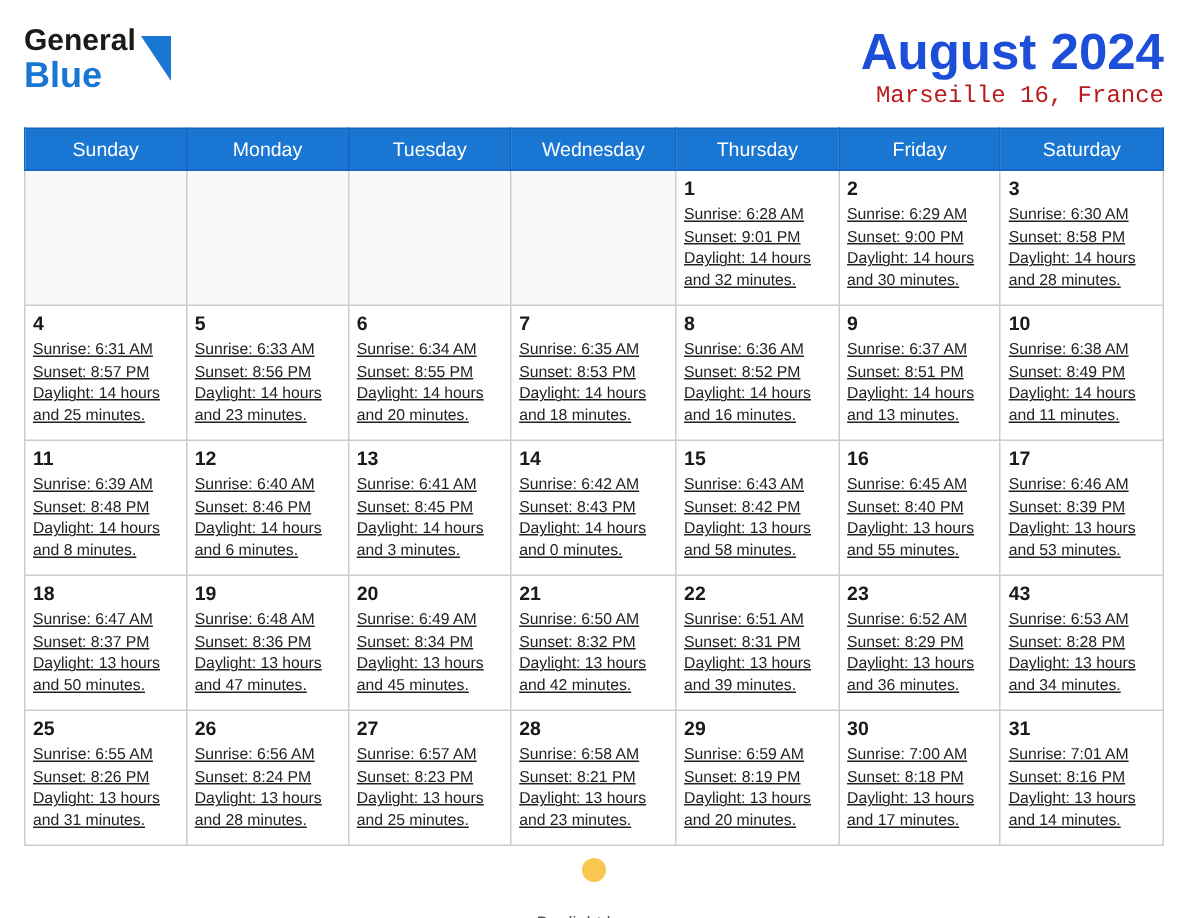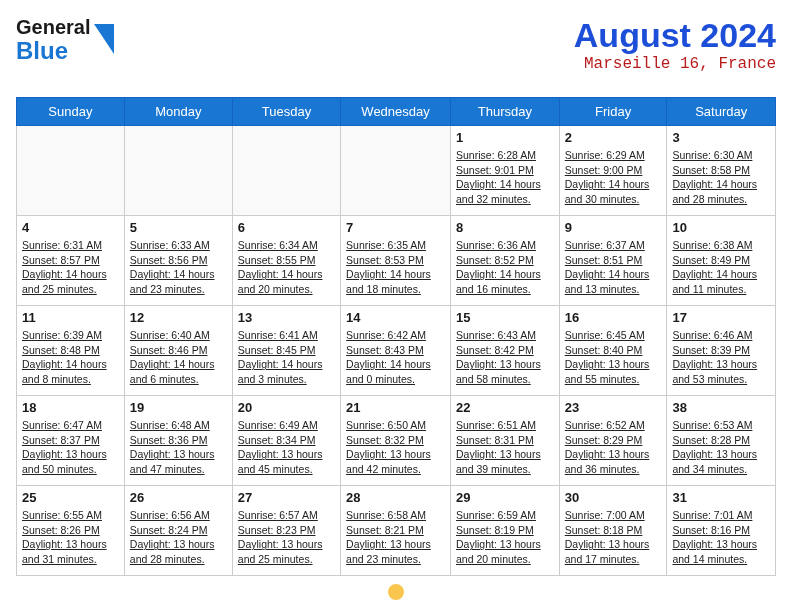--- a/index.html
+++ b/index.html
@@ -7,21 +7,21 @@
       font-family: Arial, sans-serif;
       background: #fff;
       width: 792px;
       min-height: 612px;
       padding: 16px;
     }
     .header-section {
       display: flex;
       justify-content: space-between;
       align-items: flex-start;
-      margin-bottom: 24px;
+      margin-bottom: 12px;
     }
     .logo {
       display: flex;
       flex-direction: column;
       align-items: flex-start;
     }
     .title-section {
       text-align: right;
     }
     .month-title {
@@ -265,21 +265,21 @@
 Sunset: 8:31 PM
 Daylight: 13 hours and 39 minutes.</div>
         </td>
         <td>
           <div class="date-num">23</div>
           <div class="cell-info" style="white-space: pre-line;">Sunrise: 6:52 AM
 Sunset: 8:29 PM
 Daylight: 13 hours and 36 minutes.</div>
         </td>
         <td>
-          <div class="date-num">38</div>
+          <div class="date-num">43</div>
           <div class="cell-info" style="white-space: pre-line;">Sunrise: 6:53 AM
 Sunset: 8:28 PM
 Daylight: 13 hours and 34 minutes.</div>
         </td>
       </tr>
       <tr>
         <td>
           <div class="date-num">25</div>
           <div class="cell-info" style="white-space: pre-line;">Sunrise: 6:55 AM
 Sunset: 8:26 PM

